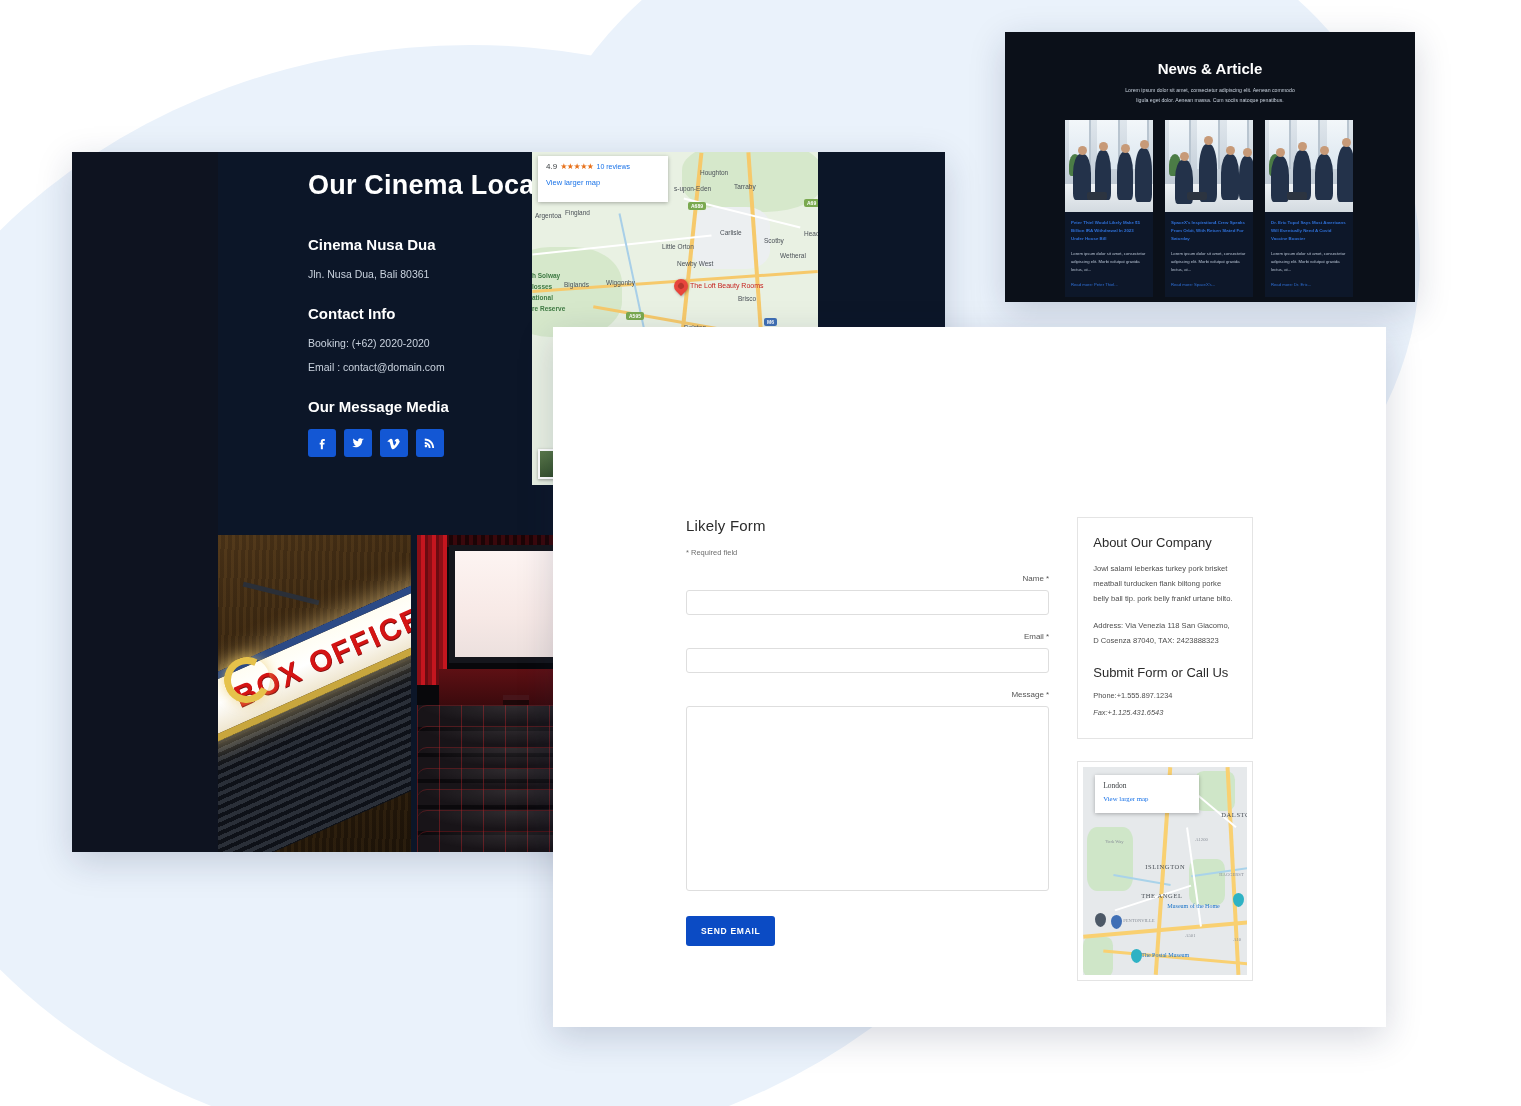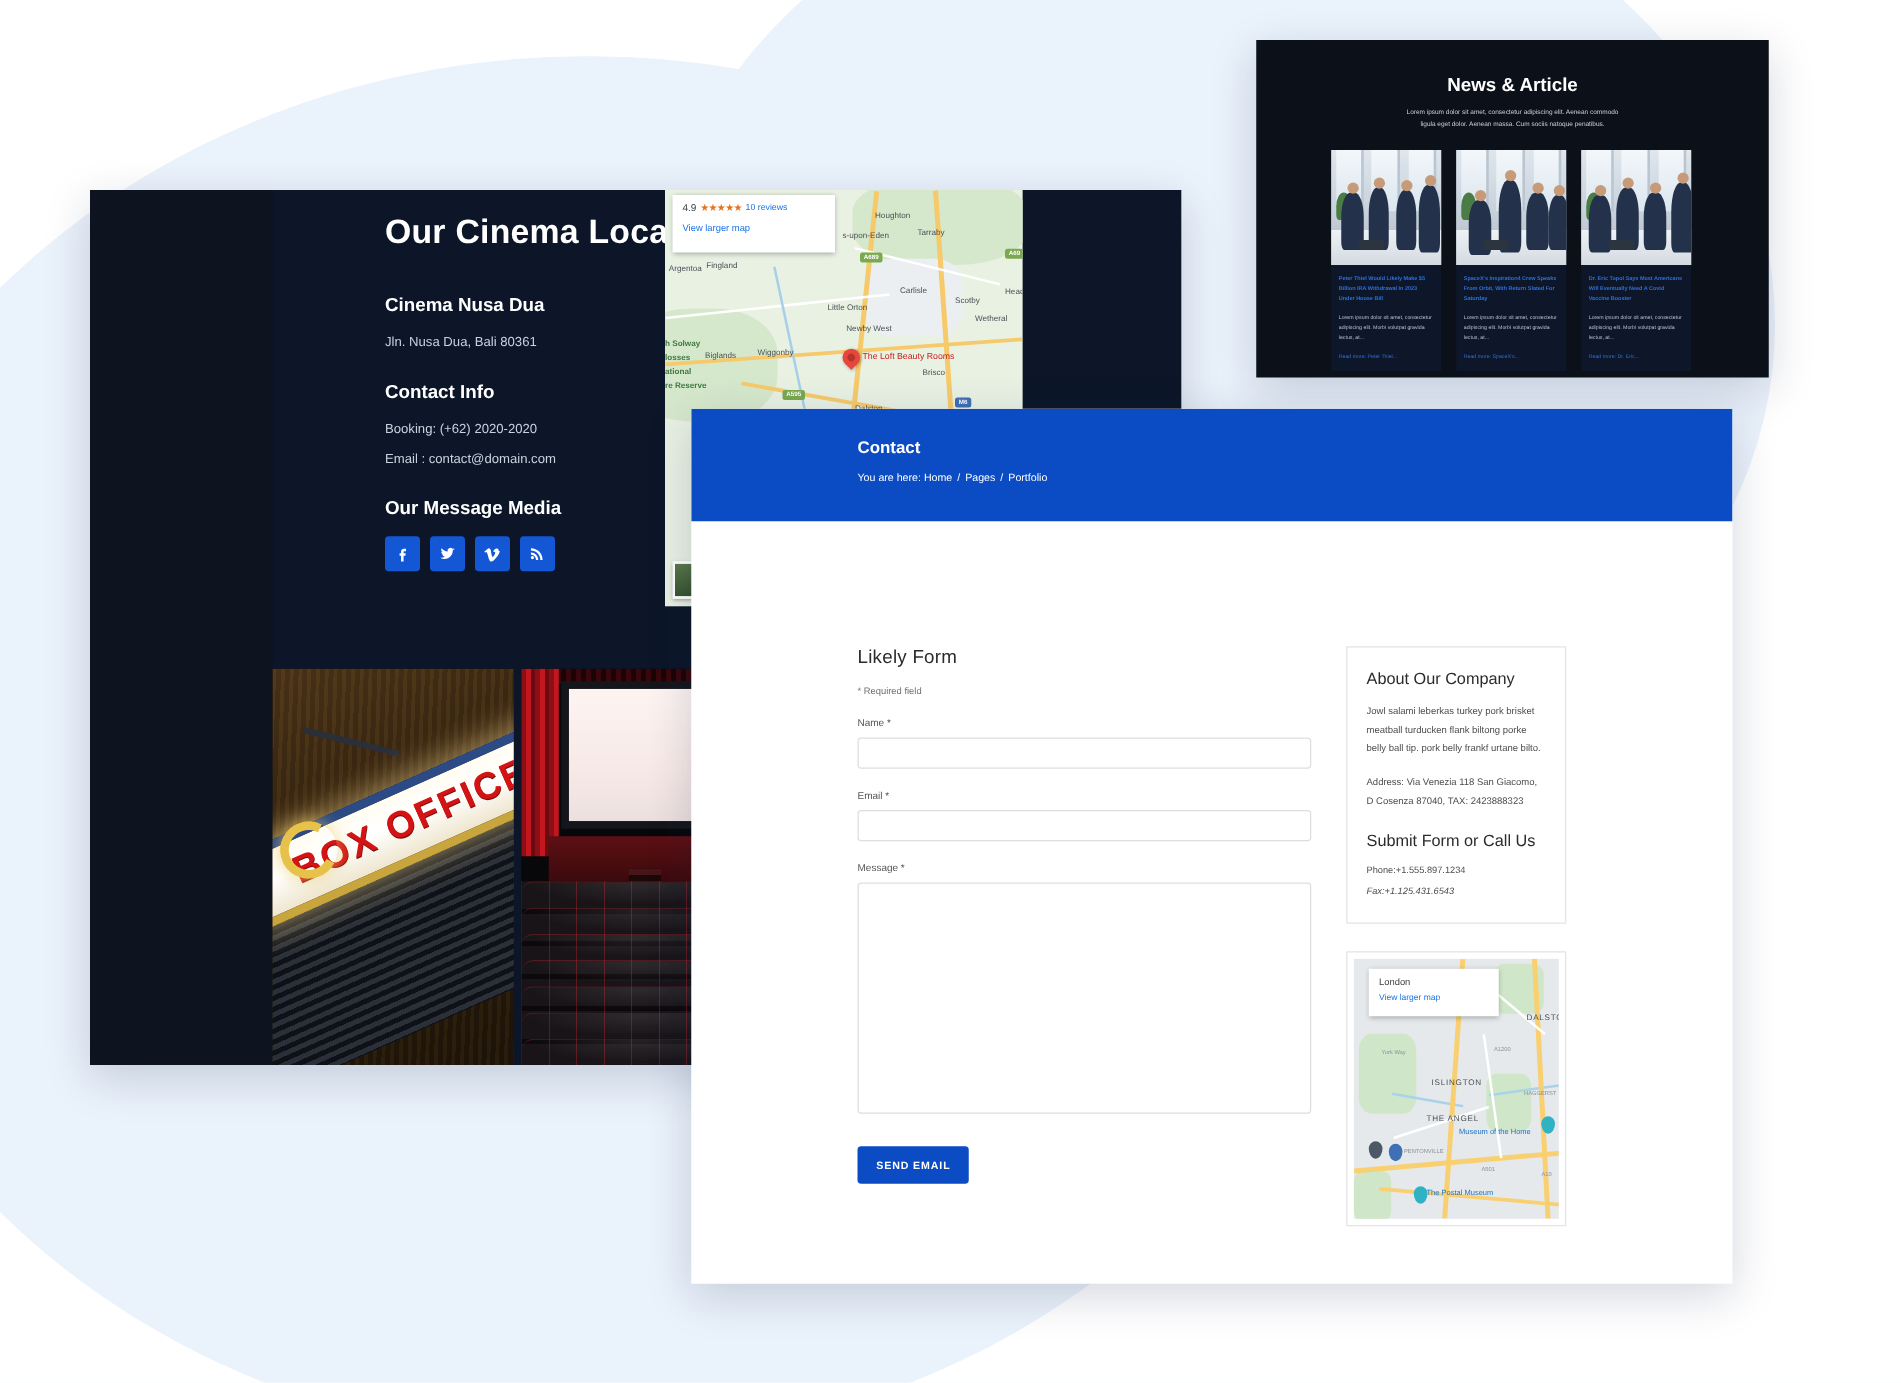--- a/index.html
+++ b/index.html
@@ -230,21 +230,21 @@
   #ch-title { color:#fff; font-size:13.5px; font-weight:700; }
   #ch-crumb { color:#dbe6fb; font-size:8.5px; margin-top:12px; }
   #ch-crumb span { color:#ffffff; }
   .crumb-sep { color:#b9cdf2; margin:0 4px; }
 
   #contact-body { position:absolute; left:0; top:90px; width:100%; bottom:0; padding: 100px 133px 0 133px; display:flex; gap:28px; }
   #form-col { width: 372px; }
   #form-title { font-size:15px; color:#2b2b2b; font-weight:400; letter-spacing:.2px; }
   #required-note { font-size:7.5px; color:#6f6f6f; margin-top:14px; }
   .field { margin-top:17px; }
-  .field-label { font-size:8px; color:#555; margin-bottom:7px; }
+  .field-label { font-size:8px; color:#555; margin-bottom:7px;text-align:right; }
   .field-input {
     width:100%; height:25px; border:1px solid #dedede; border-radius:3px;
     background:#fff; outline:none; font-family:"Liberation Sans", sans-serif;
     font-size:9px; padding:0 8px; color:#333;
   }
   .field-textarea {
     width:100%; height:185px; border:1px solid #dedede; border-radius:3px;
     background:#fff; outline:none; resize:none;
     font-family:"Liberation Sans", sans-serif; font-size:9px; padding:7px 8px; color:#333;
   }
@@ -255,21 +255,21 @@
     font-family:"Liberation Sans", sans-serif;
   }
 
   #side-col { width: 180px; }
   .side-box { border:1px solid #e4e4e4; padding:17px 15px; background:#fff; }
   .side-h { font-size:13px; color:#2b2b2b; font-weight:400; }
   .side-p { font-size:7.6px; color:#4d4d4d; line-height:2.0; margin-top:11px; }
   .side-h2 { font-size:13px; color:#2b2b2b; font-weight:400; margin-top:17px; }
   .side-small { font-size:7.4px; color:#4d4d4d; line-height:1.95; margin-top:9px; }
 
-  #side-map-box { border:1px solid #e4e4e4; margin-top:22px; padding:5px; background:#fff; }
+  #side-map-box { border:1px solid #e4e4e4; margin-top:22px; padding:5px; background:#fff;font-family:Liberation Serif, serif; }
   #side-map { position:relative; width:100%; height:208px; overflow:hidden; background:#eef1f3; }
   .lm-green { position:absolute; background:#cfe6c8; border-radius:22%; }
   .lm-grey { position:absolute; background:#e6e9eb; }
   .lm-road-y { position:absolute; background:#f9d071; }
   .lm-road-w { position:absolute; background:#fff; }
   .lm-water { position:absolute; background:#a9d3ea; }
   .lm-lbl { position:absolute; font-size:6px; color:#595f66; white-space:nowrap; }
   .lm-lbl.cap { font-size:6.5px; letter-spacing:.6px; color:#4a5057; }
   .lm-lbl.teal { color:#1a73c8; }
   .lm-lbl.tiny { font-size:4.6px; color:#8a9099; }
@@ -499,29 +499,20 @@
               <div class="nc-title">Dr. Eric Topol Says Most Americans Will Eventually Need A Covid Vaccine Booster</div>
               <div class="nc-text">Lorem ipsum dolor sit amet, consectetur adipiscing elit. Morbi volutpat gravida lectus, at...</div>
               <div class="nc-link">Read more: Dr. Eric...</div>
             </div>
           </div>
         </div>
     </div>
   </div>
 
   <div class="panel" id="contact-panel">
-    <div id="contact-header">
-      <div id="contact-header-inner">
-        <div id="ch-title">Contact</div>
-        <div id="ch-crumb">
-          <span>You are here:</span>
-          <span id="crumb-items"><span>Home</span><span class="crumb-sep">/</span><span>Pages</span><span class="crumb-sep">/</span><span>Portfolio</span></span>
-        </div>
-      </div>
-    </div>
 
     <div id="contact-body">
       <div id="form-col">
         <div id="form-title">Likely Form</div>
         <div id="required-note">* Required field</div>
         <div id="form-fields">
             <div class="field"><div class="field-label">Name *</div><input class="field-input" type="text" style=""></div>
             <div class="field"><div class="field-label">Email *</div><input class="field-input" type="text" style=""></div>
           </div>
         <div class="field">

